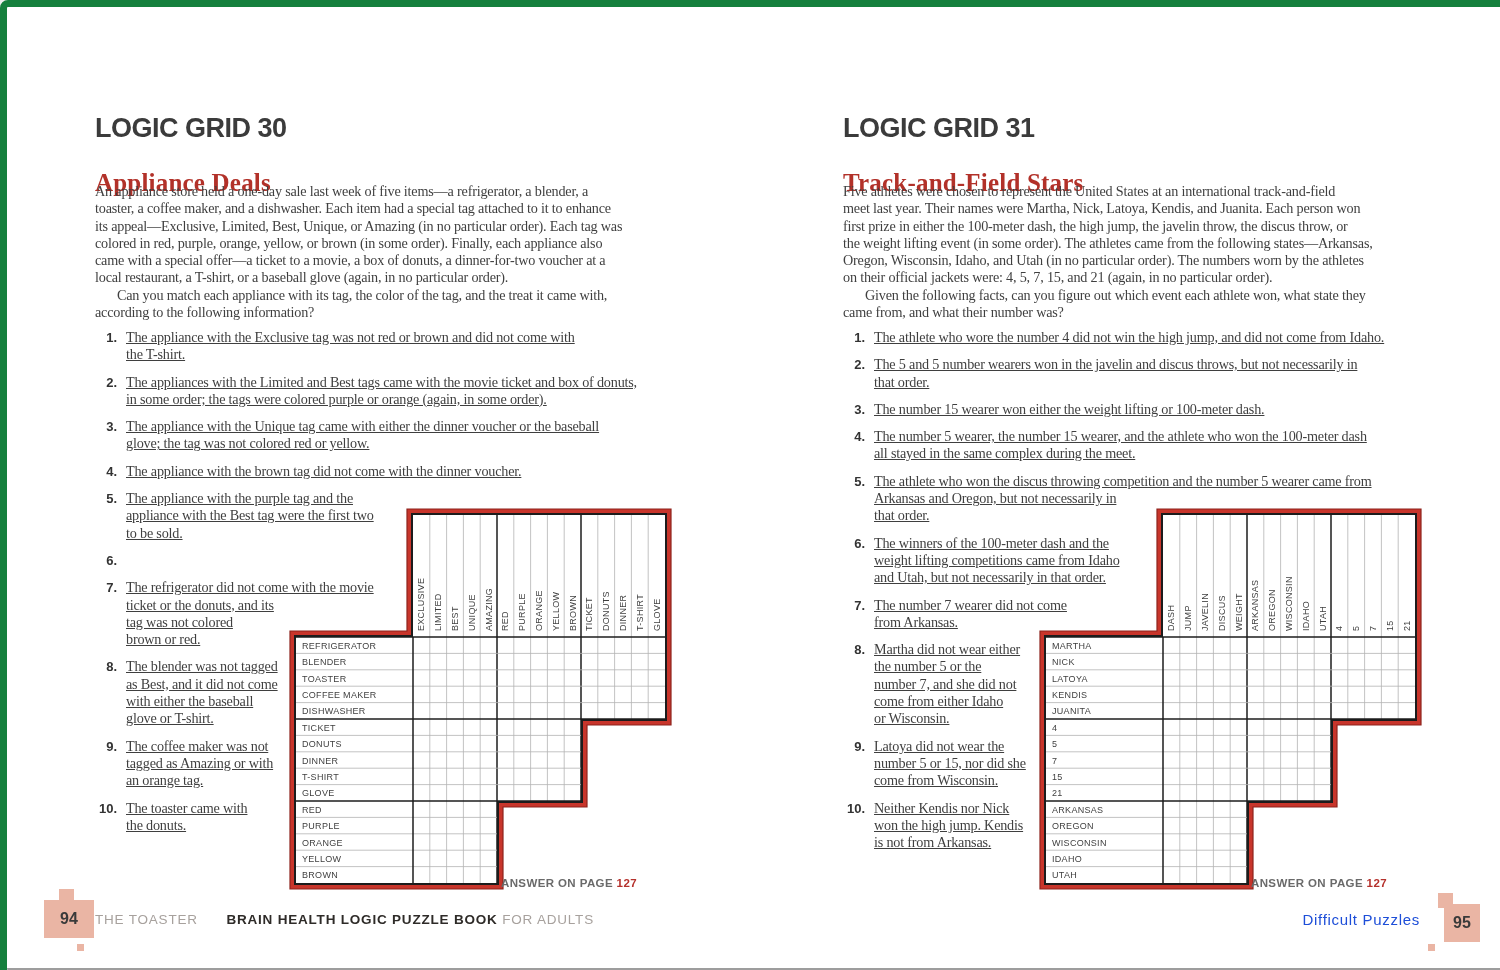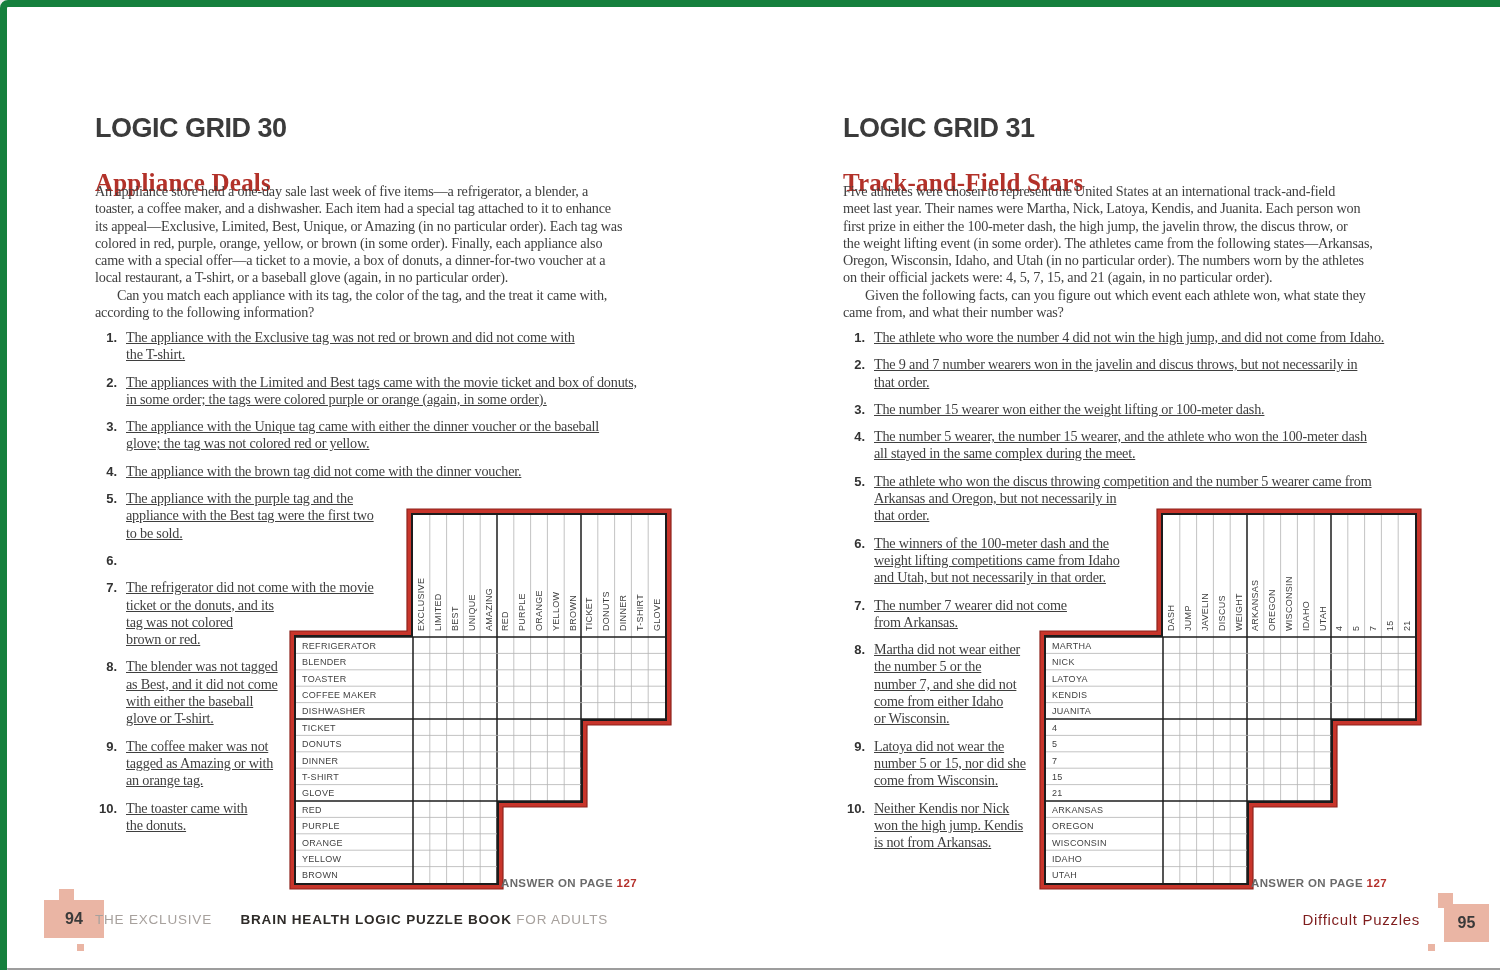--- a/index.html
+++ b/index.html
@@ -47,21 +47,21 @@
     background:#eab5a4;font-family:"Liberation Sans",sans-serif;font-weight:bold;
     font-size:16px;color:#3a3a3a;
   }
   .footer-left{
     position:absolute;left:88px;top:905px;font-size:13.5px;letter-spacing:.8px;
     color:#a7a19d;white-space:pre;
   }
   .footer-left b{color:#2e2b28;font-weight:bold;padding-left:24px;}
   .footer-right{
     position:absolute;left:1150px;top:904px;width:263px;text-align:right;
-    font-size:15px;letter-spacing:.7px;color:#7f1d1d;white-space:pre;
+    font-size:15px;letter-spacing:.7px;color:#1d4ed8;white-space:pre;
   }
 </style>
 </head>
 <body>
 
 <div class="spread">
 
   <section>
     <h1 class="kicker" style="left:88px;top:88px;">LOGIC GRID 30</h1>
     <h2 class="ptitle" style="left:88px;top:141px;">Appliance Deals</h2>
@@ -221,21 +221,21 @@
 on their official jackets were: 4, 5, 7, 15, and 21 (again, in no particular order).</p>
     <p class="question" style="left:836px;top:280px;">Given the following facts, can you figure out which event each athlete won, what state they
 came from, and what their number was?</p>
     <div class="clues" style="left:836px;top:322px;">
         <div class="clue">
           <span class="clue-num">1.</span>
           <span class="clue-text">The athlete who wore the number 4 did not win the high jump, and did not come from Idaho.</span>
         </div>
         <div class="clue">
           <span class="clue-num">2.</span>
-          <span class="clue-text">The 9 and 7 number wearers won in the javelin and discus throws, but not necessarily in
+          <span class="clue-text">The 5 and 5 number wearers won in the javelin and discus throws, but not necessarily in
 that order.</span>
         </div>
         <div class="clue">
           <span class="clue-num">3.</span>
           <span class="clue-text">The number 15 wearer won either the weight lifting or 100-meter dash.</span>
         </div>
         <div class="clue">
           <span class="clue-num">4.</span>
           <span class="clue-text">The number 5 wearer, the number 15 wearer, and the athlete who won the 100-meter dash
 all stayed in the same complex during the meet.</span>
@@ -355,24 +355,24 @@
         <text x="15" y="321.1" font-size="9" fill="#3f3f3f" font-family="&quot;Liberation Sans&quot;, sans-serif" letter-spacing="0.3" dominant-baseline="central">OREGON</text>
         <text x="15" y="337.5" font-size="9" fill="#3f3f3f" font-family="&quot;Liberation Sans&quot;, sans-serif" letter-spacing="0.3" dominant-baseline="central">WISCONSIN</text>
         <text x="15" y="353.9" font-size="9" fill="#3f3f3f" font-family="&quot;Liberation Sans&quot;, sans-serif" letter-spacing="0.3" dominant-baseline="central">IDAHO</text>
         <text x="15" y="370.29999999999995" font-size="9" fill="#3f3f3f" font-family="&quot;Liberation Sans&quot;, sans-serif" letter-spacing="0.3" dominant-baseline="central">UTAH</text>
       </svg>
     <div class="answer-note" style="left:1140px;top:870px;"><span>ANSWER ON PAGE </span><b>127</b></div>
   </section>
 
   <footer>
     <div class="sq" style="left:52px;top:882px;width:15px;height:14px;"></div>
-    <div class="pagenum" style="left:37px;top:893px;width:60px;height:38px;">94</div>
+    <div class="pagenum" style="left:37px;top:893px;width:50px;height:38px;">94</div>
     <div class="sq" style="left:70px;top:937px;width:7px;height:7px;"></div>
-    <div class="footer-left"><span>THE EXCLUSIVE </span><b>BRAIN HEALTH LOGIC PUZZLE BOOK</b><span> FOR ADULTS</span></div>
+    <div class="footer-left"><span>THE TOASTER </span><b>BRAIN HEALTH LOGIC PUZZLE BOOK</b><span> FOR ADULTS</span></div>
 
     <div class="footer-right">Difficult Puzzles</div>
     <div class="sq" style="left:1431px;top:886px;width:15px;height:15px;"></div>
-    <div class="pagenum" style="left:1437px;top:897px;width:45px;height:38px;">95</div>
+    <div class="pagenum" style="left:1437px;top:897px;width:36px;height:38px;">95</div>
     <div class="sq" style="left:1421px;top:937px;width:7px;height:7px;"></div>
   </footer>
 
   <div class="page-edge"></div>
 </div>
 
 </body></html>

